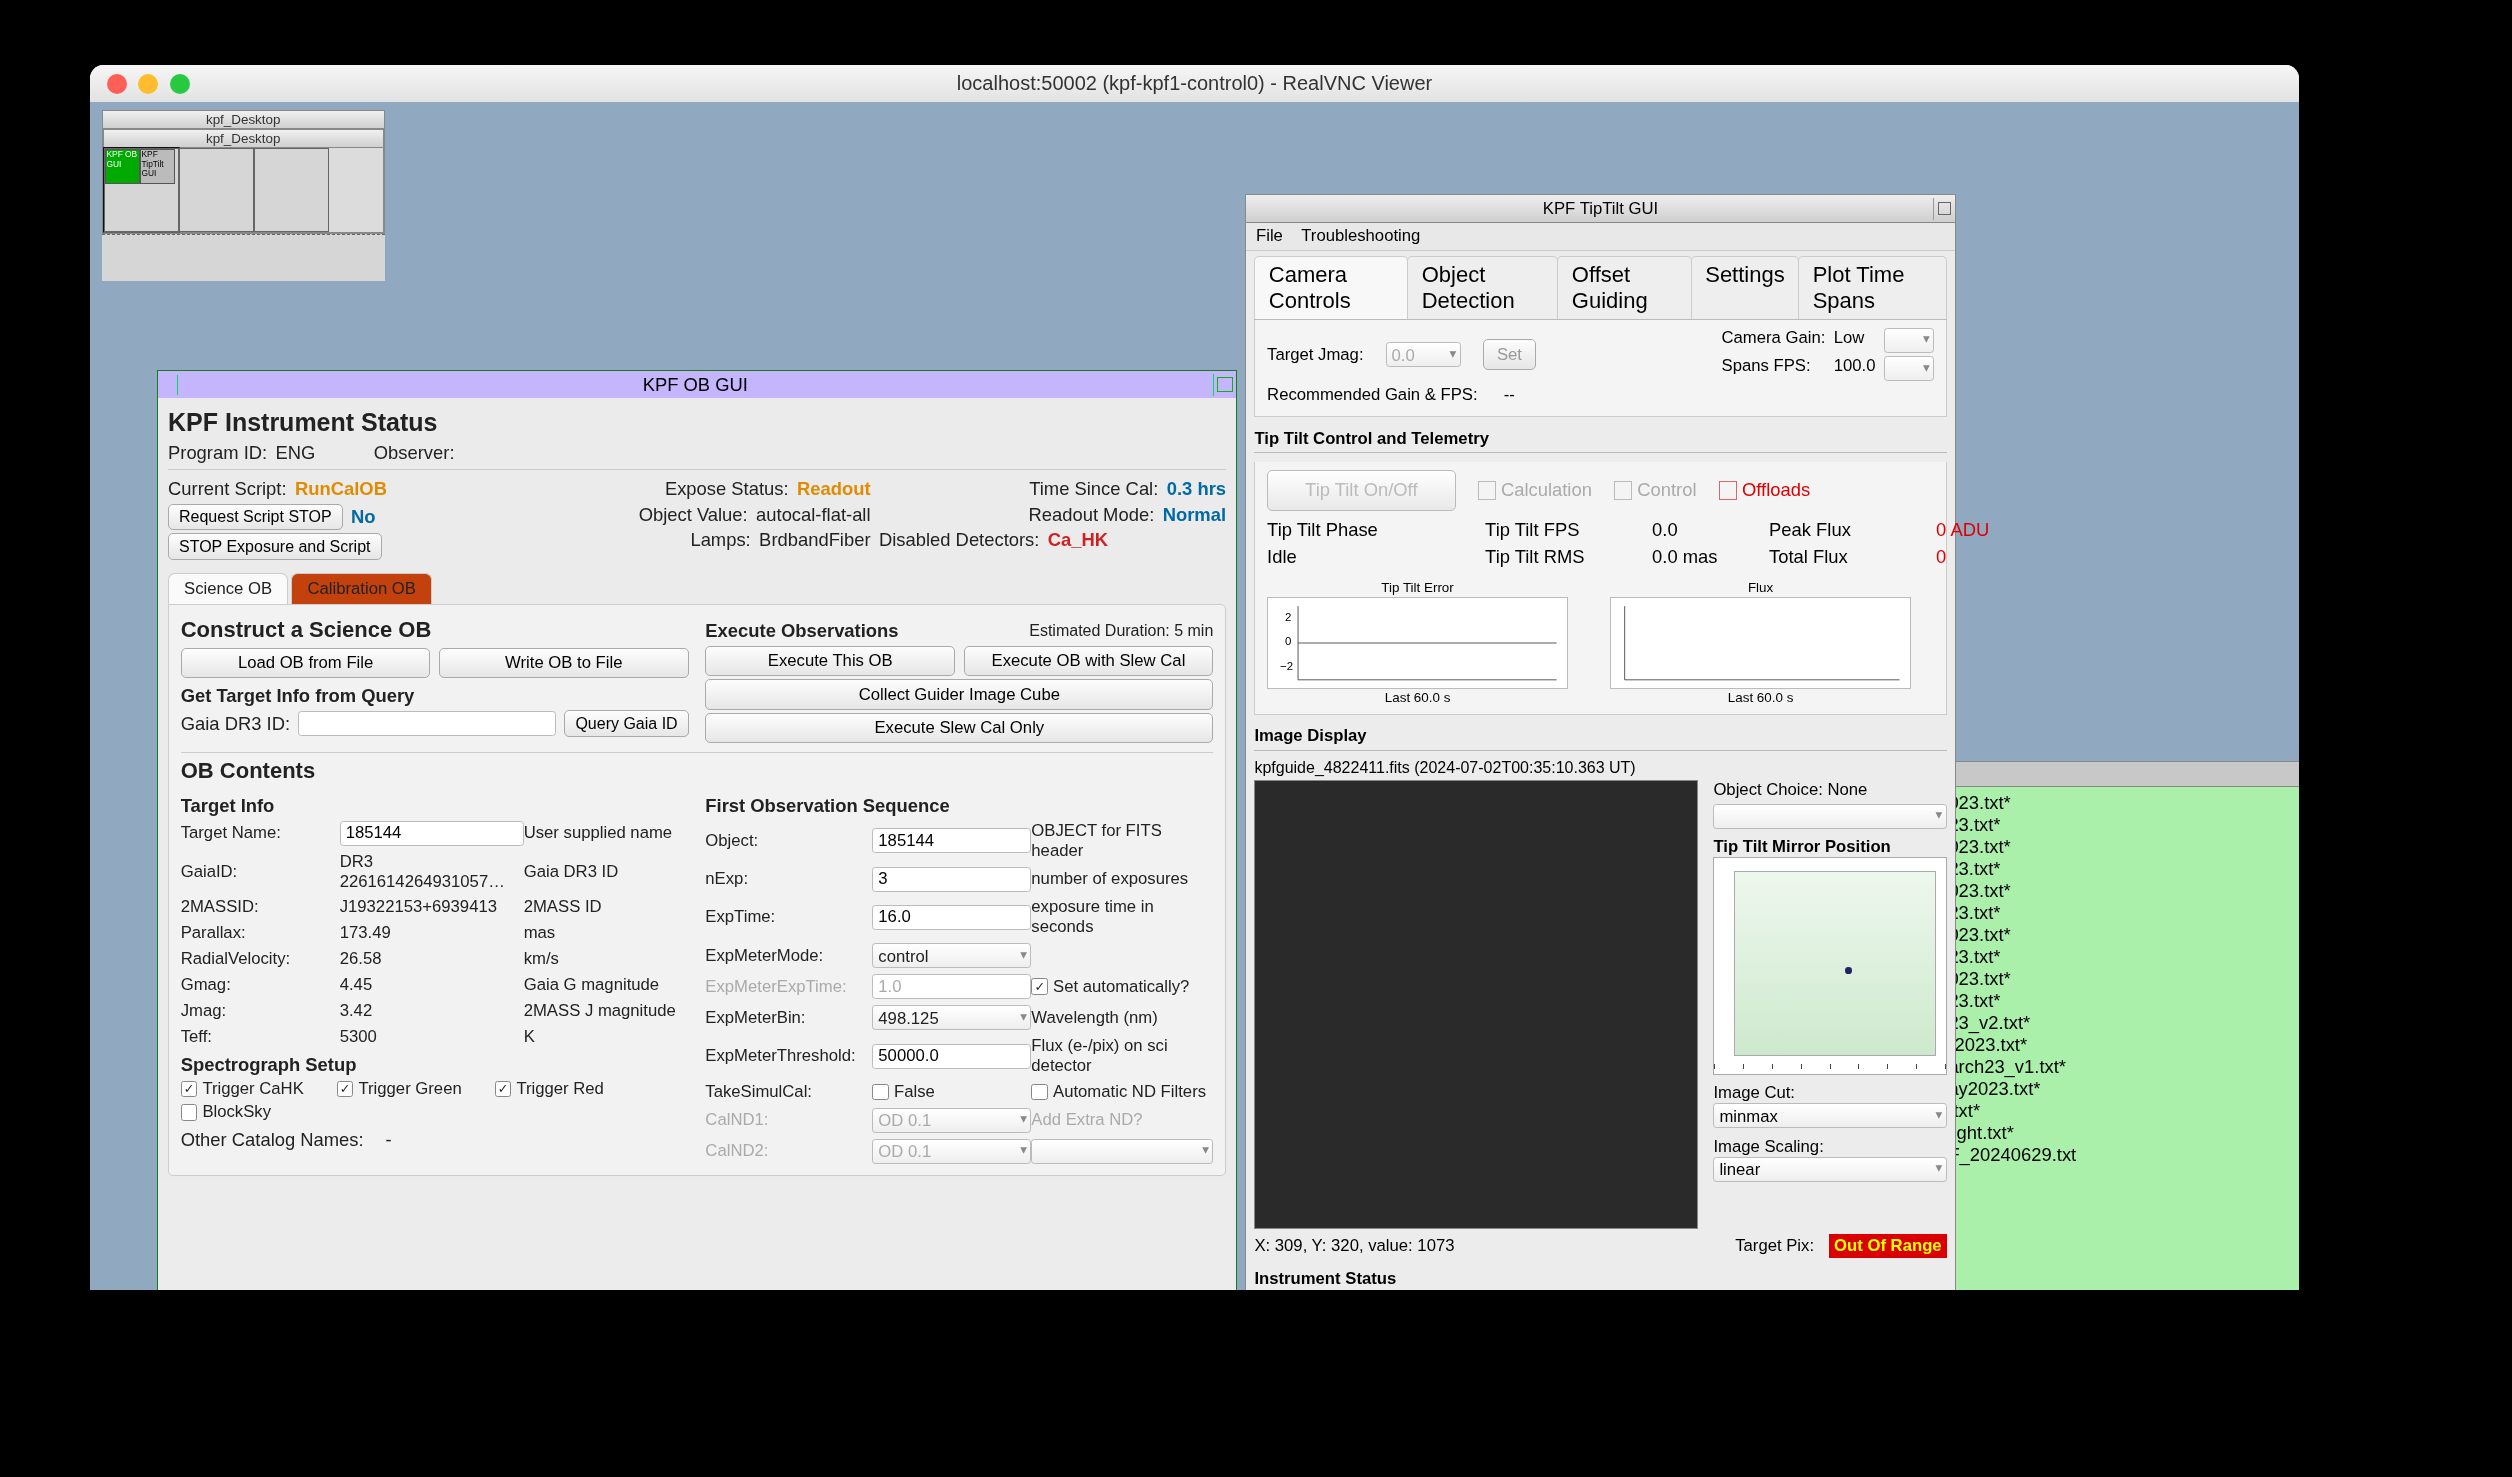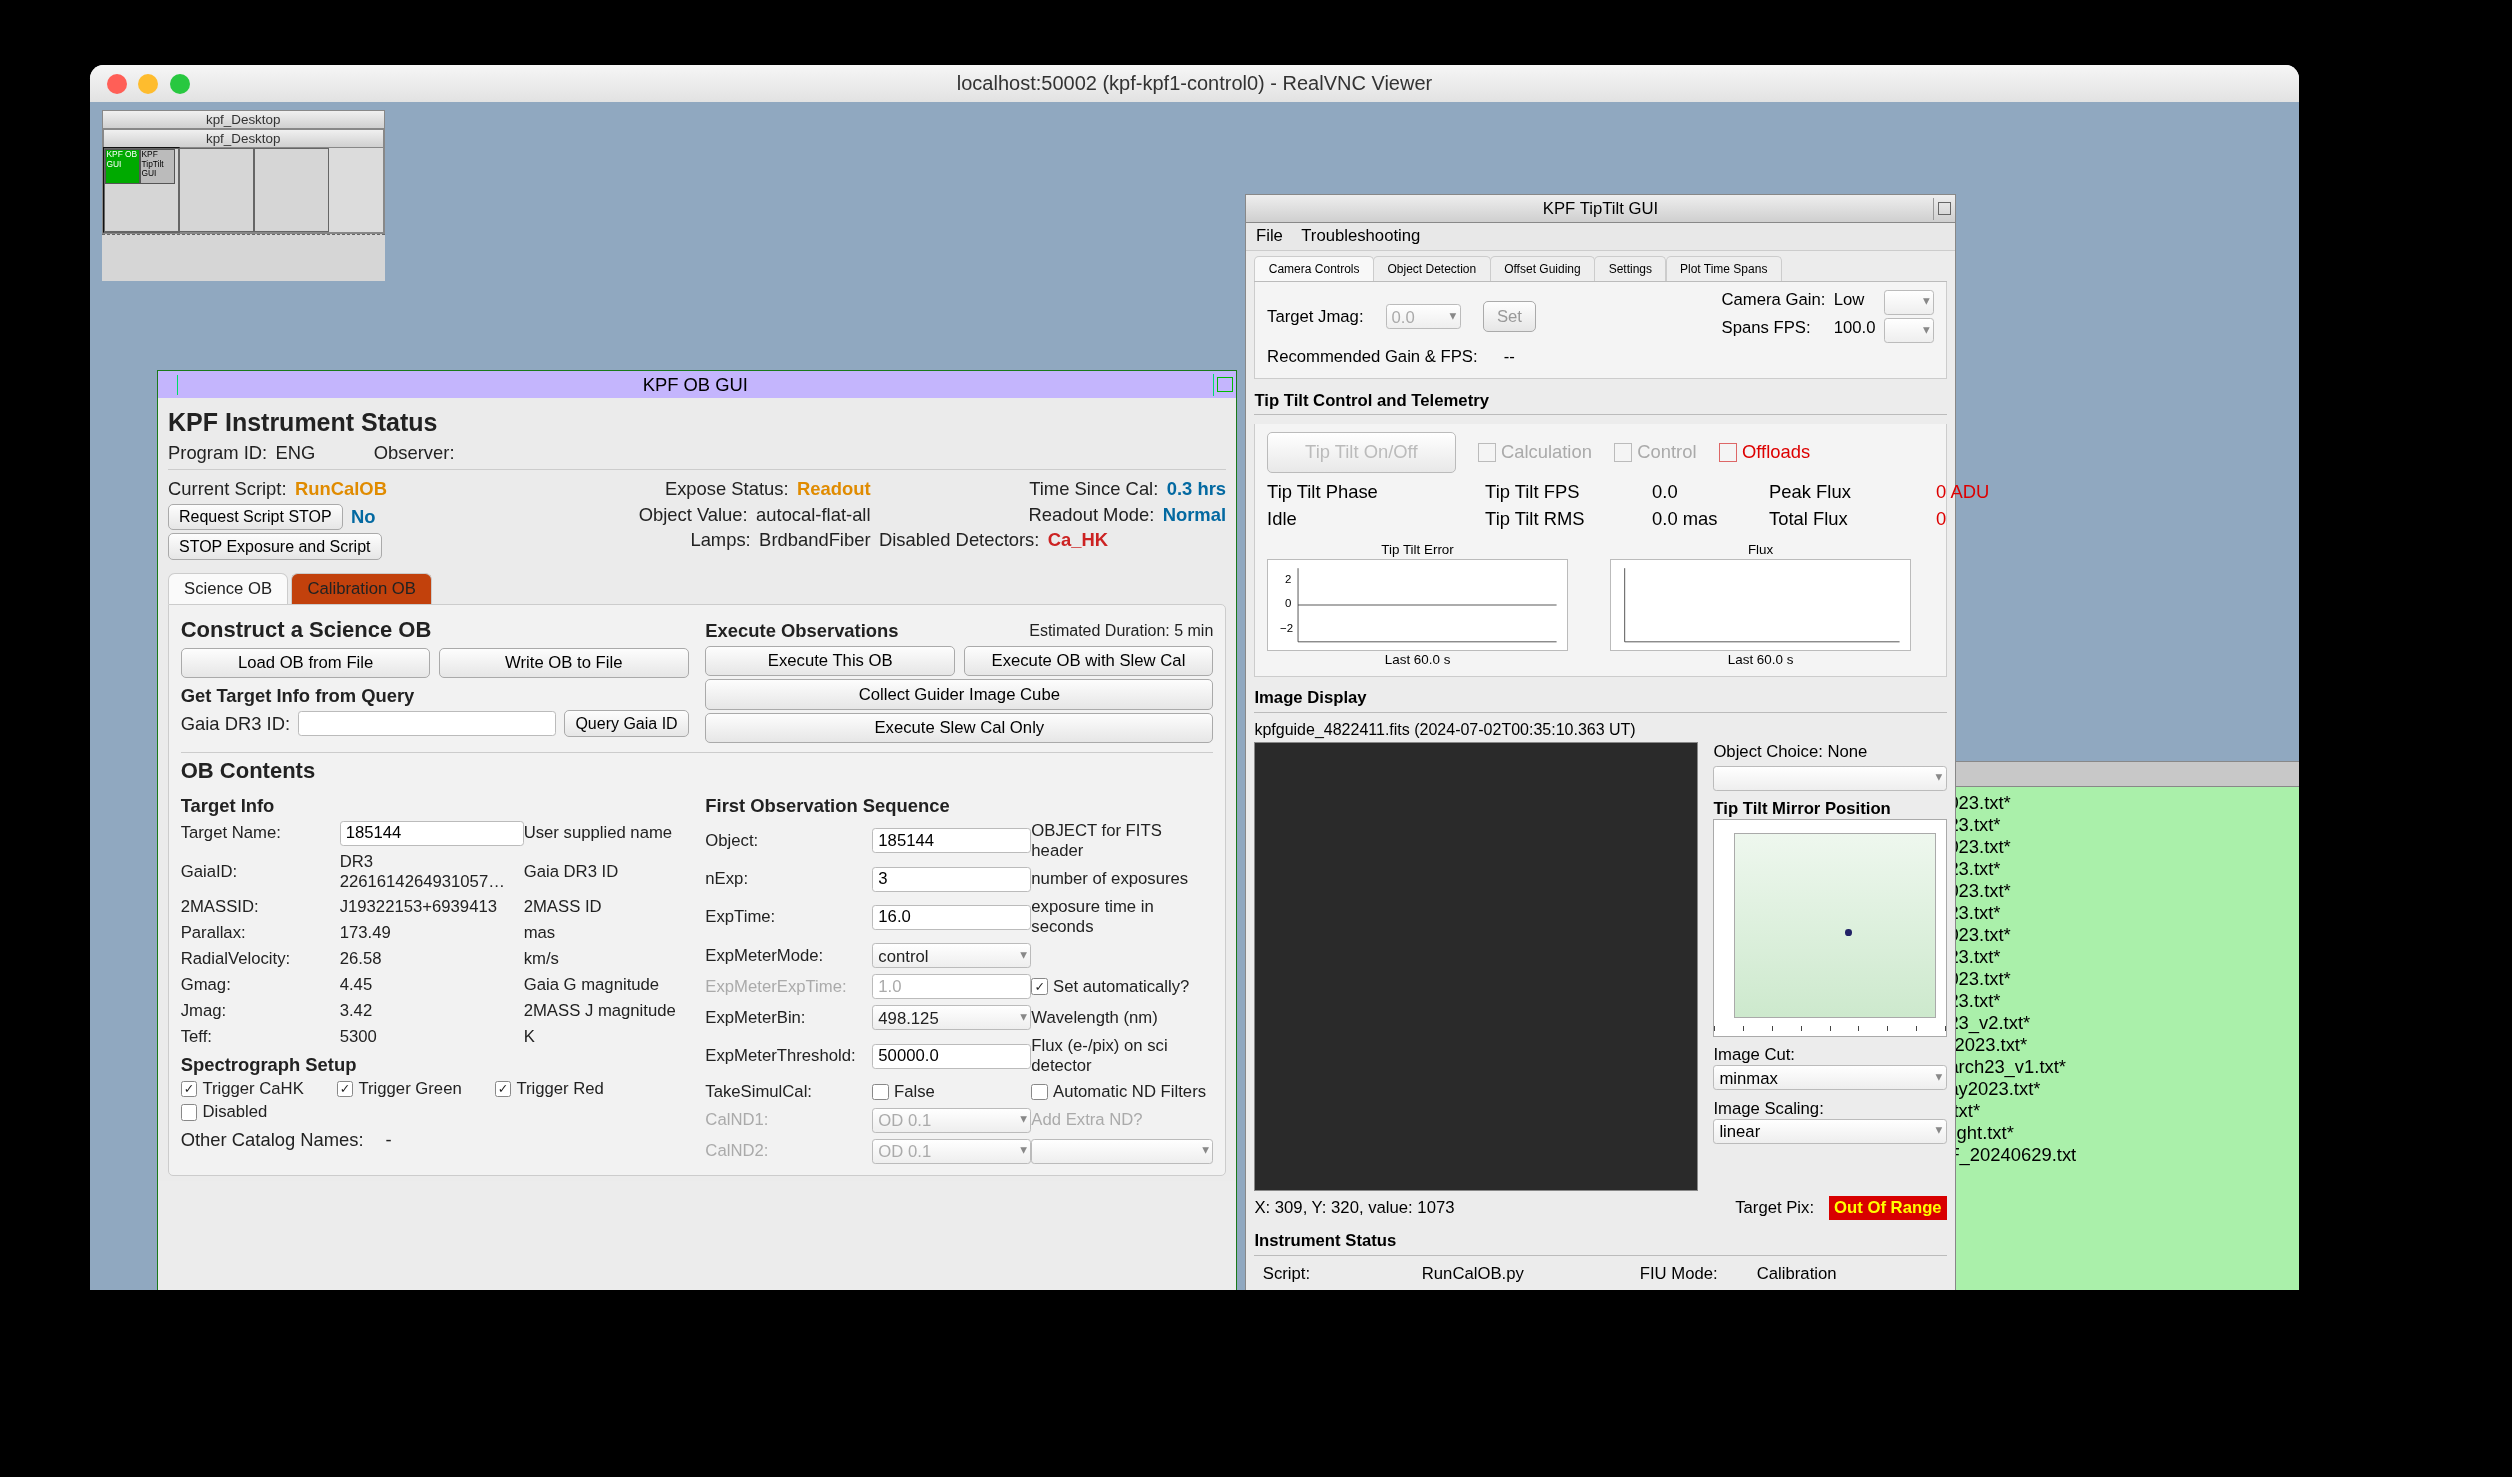--- a/index.html
+++ b/index.html
@@ -67,21 +67,21 @@
 .sel::after { content:"▾"; position:absolute; right:3.3px; top:2.5px; color:#888; font-size:13.4px; }
 .chk { display: inline-flex; align-items: center; gap: 5px; font-size: 16.7px; }
 .chkbox { width: 16.7px; height: 16.7px; border: 0.8px solid #888; background: #fff; border-radius: 2.5px; display: inline-flex; align-items: center; justify-content: center; font-size: 12.6px; }
 .gray { color: #aaa; }
 
 
 .ttwin { left: 1155px; top: 92px; width: 711px; height: 1115px; }
 .tt-menu { background: #e8e8e8; border-bottom: 0.8px solid #ccc; display: flex; gap: 18.4px; padding: 3.3px 10px; font-size: 16.7px; }
 .tt-body { padding: 5px 8.4px 6.7px; font-size: 16.7px; }
 .tt-tabs { display: flex; border-bottom: 0.8px solid #bbb; }
-.tt-tab { padding: 5px 13.4px; border: 0.8px solid #ccc; border-bottom: none; background: #eee; font-size: 12px; border-radius: 5px 5px 0 0; margin-right: -0.8px; }
+.tt-tab { padding: 5px 13.4px; border: 0.8px solid #ccc; border-bottom: none; background: #eee; font-size: 22px; border-radius: 5px 5px 0 0; margin-right: -0.8px; }
 .tt-tab.active { background: #f8f8f8; }
 .tt-panel { border: 0.8px solid #ccc; border-top: none; padding: 8.4px 11.7px; background: #f4f4f4; }
 
 .tt-strip { display: flex; gap: 22px; align-items: center; }
 .tt-bigbtn { background: linear-gradient(#fff,#e8e8e8); border: 0.8px solid #bbb; border-radius: 5px; padding: 8.4px 37px; font-size: 18.4px; color: #bbb; }
 .tt-ch { display: flex; align-items: center; gap: 5px; font-size: 18.4px; }
 .tt-box { width: 18.4px; height: 18.4px; border: 0.8px solid #bbb; }
 
 .tt-kvgrid { display: grid; grid-template-columns: 218px 167px 117px 167px 100px; row-gap: 5px; font-size: 18.4px; margin-top: 8.4px; }
 .redtxt { color: #d00; }
@@ -316,21 +316,21 @@
                     <span>Trigger Green</span>
                   </label>
                 <label class="chk">
                     <span class="chkbox">✓</span>
                     <span>Trigger Red</span>
                   </label>
               </div>
               <div class="row">
                   <label class="chk">
                     <span class="chkbox"></span>
-                    <span>Disabled</span>
+                    <span>BlockSky</span>
                   </label>
                 </div>
               <div class="row mt8"><span>Other Catalog Names:</span>&nbsp;<span>-</span></div>
             </div>
             <div class="col">
               <div class="sub2">First Observation Sequence</div>
               <div class="kv" style="grid-template-columns:167px 159px 1fr">
                 <span>Object:</span>
                   <input class="inp" value="185144" style="">
                   <span>OBJECT for FITS header</span>

